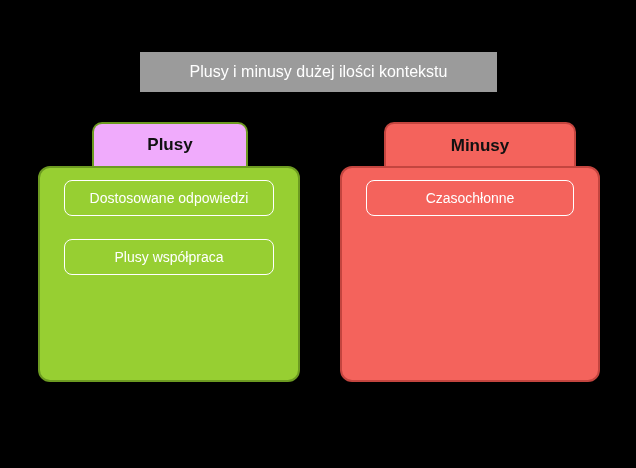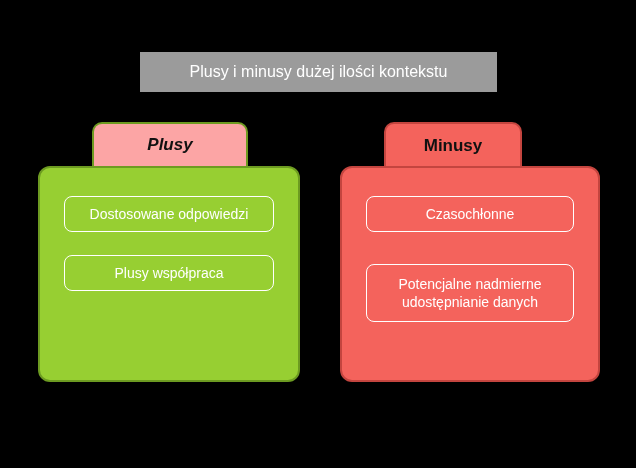--- a/index.html
+++ b/index.html
@@ -42,43 +42,42 @@
     font-size: 17px;
     font-weight: bold;
     color: #111111;
     box-sizing: border-box;
   }
   .column-tab.green {
     left: 92px;
     top: 122px;
     width: 156px;
     height: 44px;
-    background: #fca5a5;
+    background: #f0abfc;
     border-color: #6d9b21;
-    font-style: italic;
   }
   .column-tab.red {
     left: 384px;
     top: 122px;
-    width: 138px;
+    width: 192px;
     height: 46px;
     background: #f4635c;
     border-color: #c4453f;
   }
 
   .column-panel {
     position: absolute;
     top: 166px;
     height: 216px;
     border: 2px solid;
     border-radius: 12px;
     box-sizing: border-box;
     display: flex;
     flex-direction: column;
-    padding: 28px 24px;
+    padding: 12px 24px;
   }
   .column-panel.green {
     left: 38px;
     width: 262px;
     background: #97cf32;
     border-color: #6d9b21;
     gap: 23px;
   }
   .column-panel.red {
     left: 340px;
@@ -119,14 +118,13 @@
 <div class="column-panel green">
   <div class="panel-item">Dostosowane odpowiedzi</div>
   <div class="panel-item">Plusy współpraca</div>
 </div>
 
 <div class="column-tab red">
   <span>Minusy</span>
 </div>
 <div class="column-panel red">
   <div class="panel-item">Czasochłonne</div>
-  <div class="panel-item tall">Potencjalne nadmierne udostępnianie danych</div>
 </div>
 
 </body></html>

